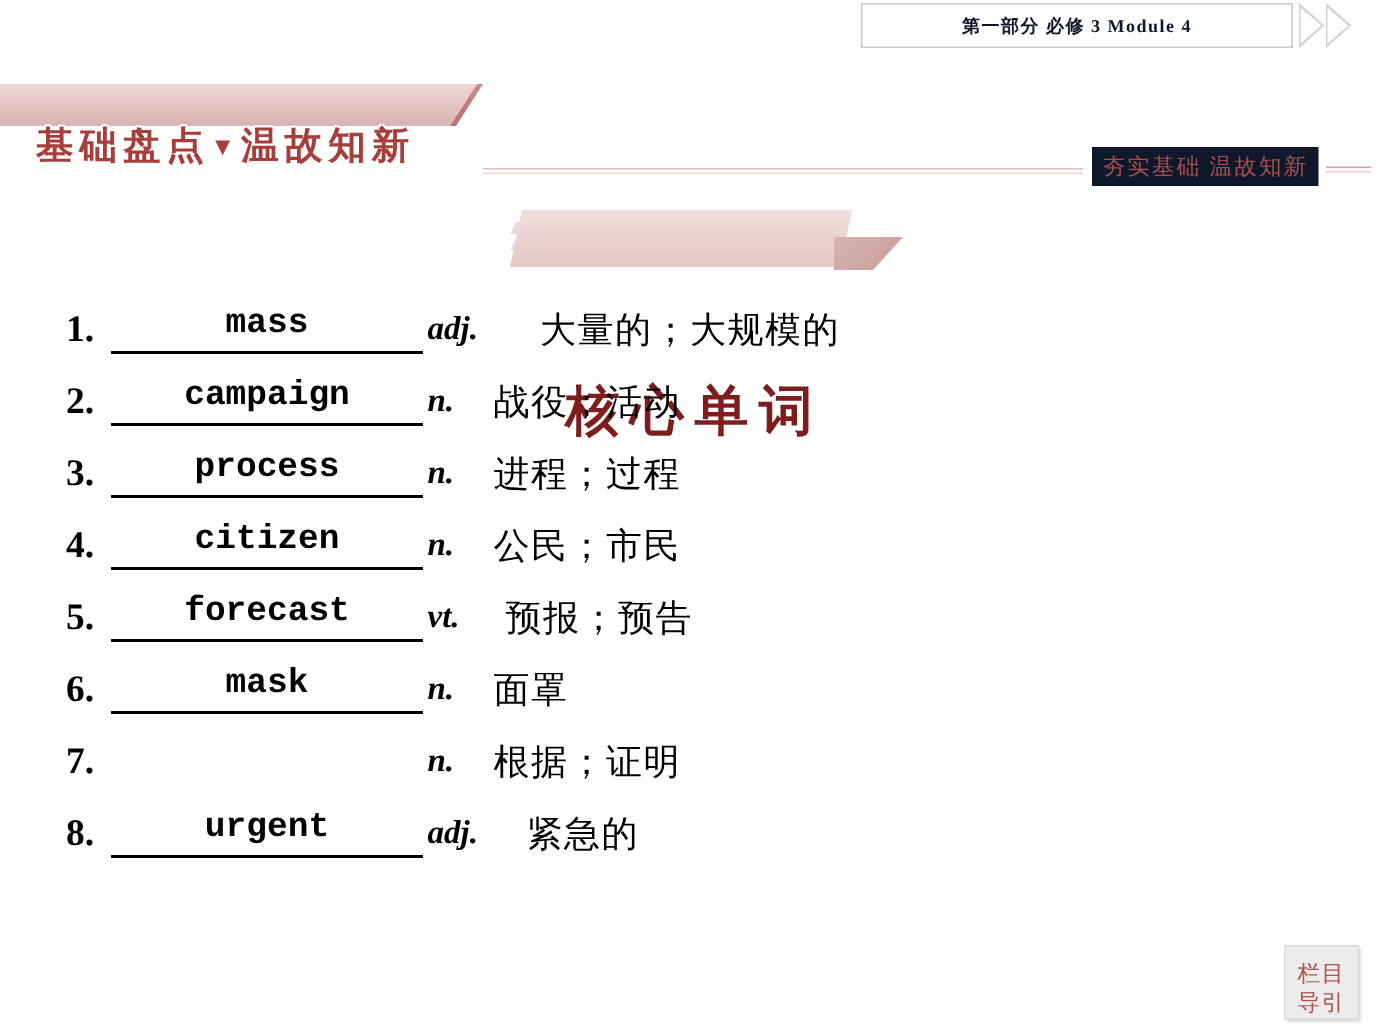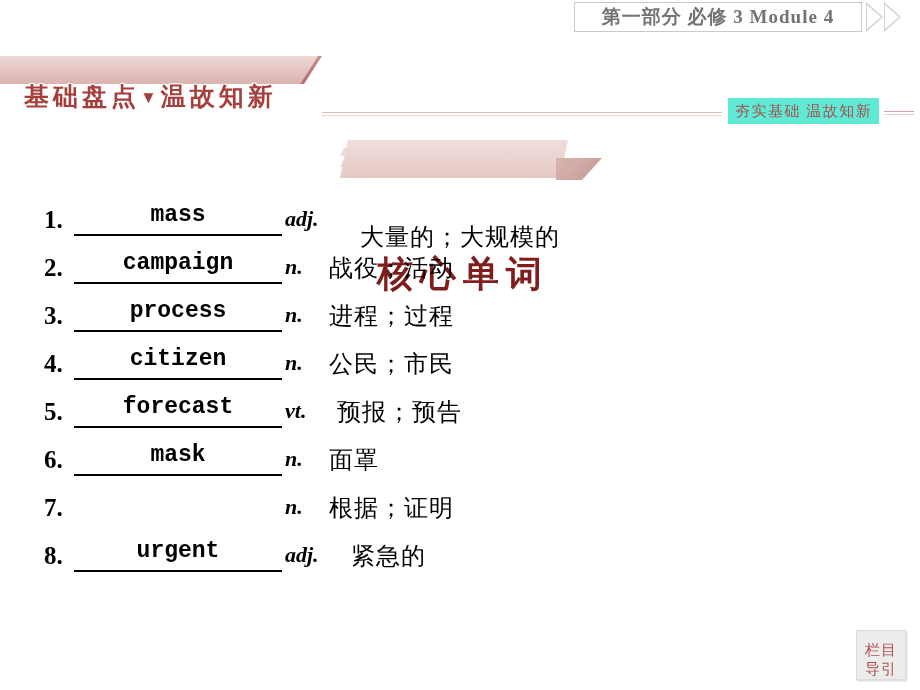--- a/index.html
+++ b/index.html
@@ -32,23 +32,23 @@
     height: 30px;
     border: 1px solid #c9c9c9;
     background: #ffffff;
     box-sizing: border-box;
     display: flex;
     align-items: center;
     justify-content: center;
   }
   #header-tab-text {
     font-family: "Liberation Serif", "DejaVu Serif", serif;
-    font-size: 19px;
-    font-weight: bold;
-    color: #737373;
+    font-size: 12px;
+    font-weight: bold;
+    color: #0f172a;
     letter-spacing: 1px;
     white-space: nowrap;
   }
   .chevron {
     position: absolute;
     top: 2px;
     width: 0;
     height: 0;
     border-top: 15px solid transparent;
     border-bottom: 15px solid transparent;
@@ -132,21 +132,21 @@
     width: 400px;
     height: 1px;
     background: #f0d4d5;
   }
   #header-motto {
     position: absolute;
     left: 728px;
     top: 58px;
     height: 26px;
     padding: 0 7px;
-    background: #5eead4;
+    background: #0f172a;
     display: flex;
     align-items: center;
   }
   #header-motto-text {
     font-family: "Liberation Serif", "DejaVu Serif", serif;
     font-size: 15px;
     color: #a8504f;
     letter-spacing: 1.5px;
     white-space: nowrap;
   }
@@ -343,21 +343,21 @@
   <div id="title-plate"></div>
   <div id="title-tail"></div>
   <div id="title-text">核心单词</div>
 </div>
 
 <div id="word-list">
     <div class="word-row">
       <div class="word-index">1.</div>
       <div class="word-blank"><span class="word-answer">mass</span></div>
       <div class="word-pos">adj.</div>
-      <div class="word-meaning" style="left: 360px; margin-top: 17px;">大量的；大规模的</div>
+      <div class="word-meaning" style="left: 360px;">大量的；大规模的</div>
     </div>
     <div class="word-row">
       <div class="word-index">2.</div>
       <div class="word-blank"><span class="word-answer">campaign</span></div>
       <div class="word-pos">n.</div>
       <div class="word-meaning" style="left: 329px;">战役；活动</div>
     </div>
     <div class="word-row">
       <div class="word-index">3.</div>
       <div class="word-blank"><span class="word-answer">process</span></div>

